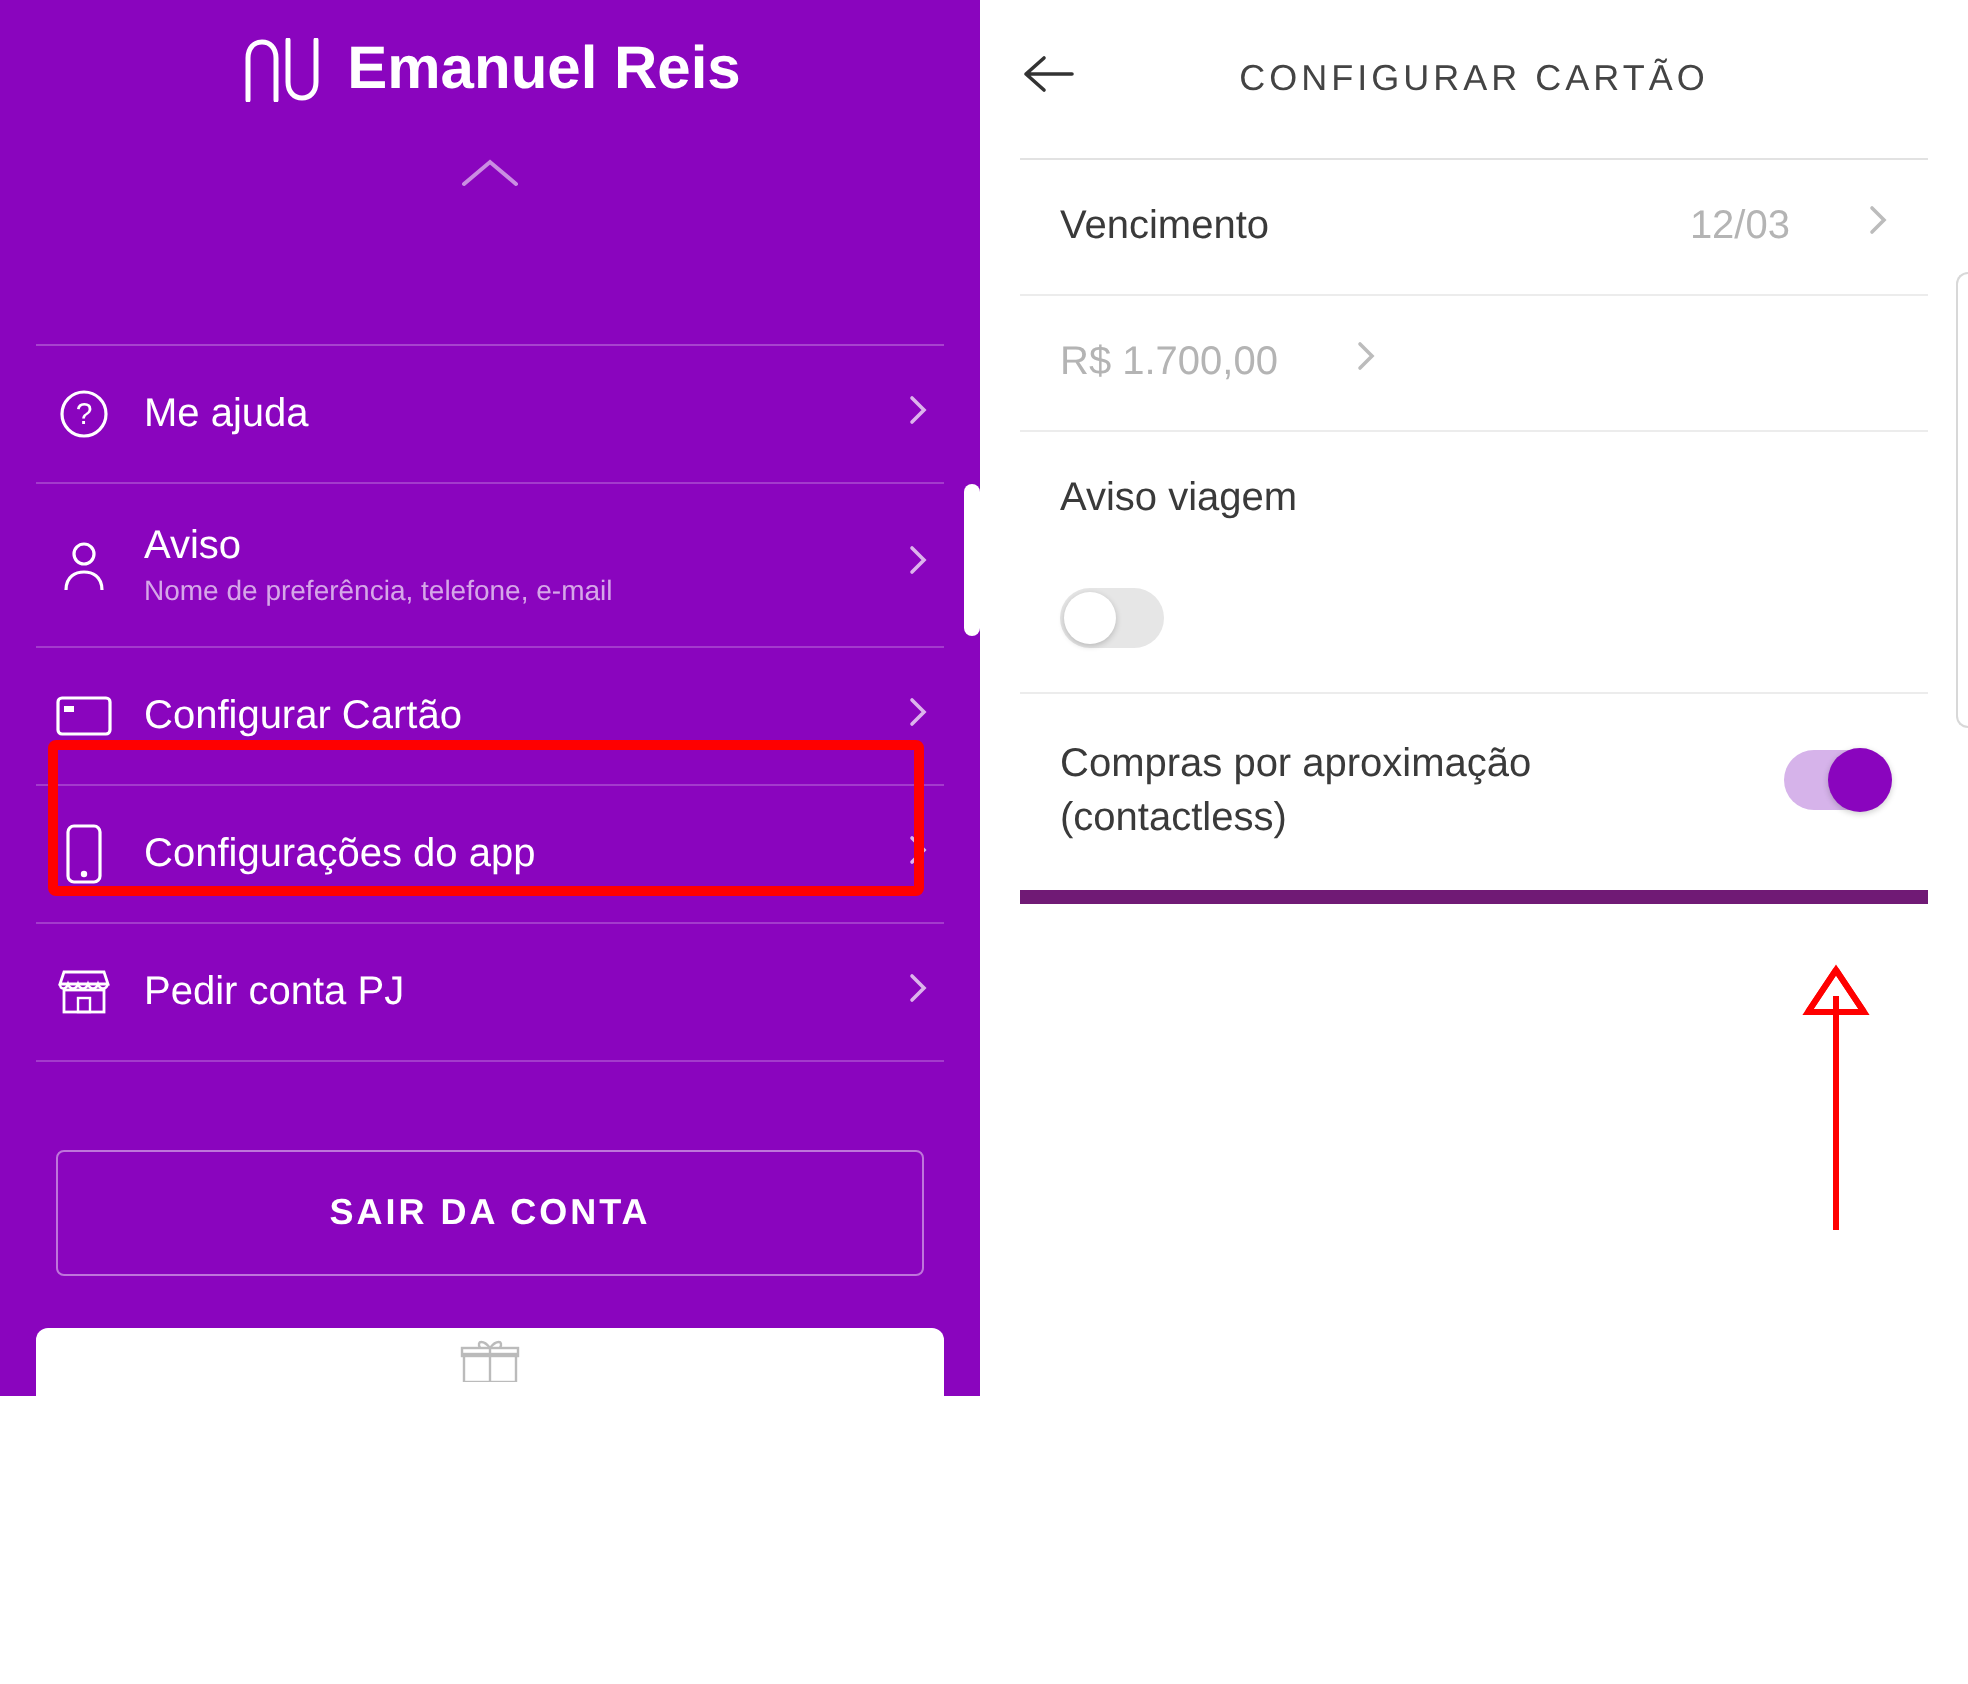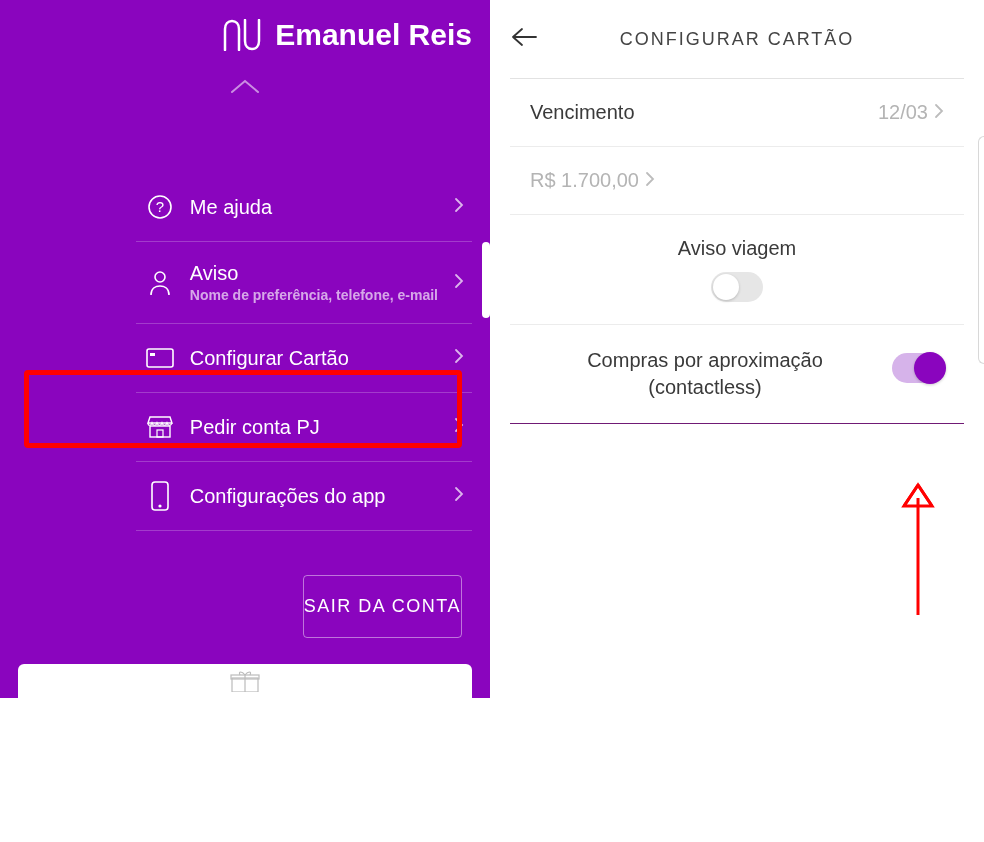--- a/index.html
+++ b/index.html
@@ -13,21 +13,20 @@
     
     .panel-left {
       width: 490px;
       height: 698px;
       background: linear-gradient(180deg, #8A05BE 0%, #8A05BE 100%);
       color: #fff;
       position: relative;
       padding: 0 18px;
       display: flex;
       flex-direction: column;
-      align-items: flex-end;
     }
     .header {
       display: flex;
       align-items: center;
       justify-content: center;
       padding-top: 18px;
       gap: 12px;
     }
     .logo-wrap {
       display: flex;
@@ -75,21 +74,21 @@
       gap: 2px;
     }
     .menu-item .label {
       font-size: 20px;
       font-weight: 300;
       color: #fff;
     }
     .menu-item .sub {
       font-size: 14px;
       color: rgba(255,255,255,0.65);
-      font-weight: 700;
+      font-weight: 400;
     }
     .menu-item .chev {
       color: rgba(255,255,255,0.7);
     }
     .highlight {
       position: absolute;
       border: 5px solid #ff0000;
       border-radius: 4px;
       left: 24px;
       width: 438px;
@@ -101,21 +100,21 @@
     .signout-btn {
       margin: 44px 10px 0 10px;
       border: 1px solid rgba(255,255,255,0.45);
       border-radius: 4px;
       background: transparent;
       color: #fff;
       font-size: 18px;
       letter-spacing: 1.5px;
       padding: 20px 0;
       cursor: pointer;
-      font-weight: 400;
+      font-weight: 700;
     }
     .scroll-pill {
       position: absolute;
       right: 0px;
       top: 242px;
       width: 8px;
       height: 76px;
       background: #fff;
       border-radius: 6px;
     }
@@ -154,49 +153,48 @@
       color: #444;
       margin-left: -28px;
     }
     .r-hr {
       border: none;
       border-top: 1px solid #e2e2e2;
       margin: 0 20px;
     }
     .setting-row {
       display: flex;
-      align-items: center;
       padding: 22px 20px;
       border-bottom: 1px solid #ececec;
       margin: 0 20px;
-      gap: 6px;
+      gap: 27px;
       cursor: pointer;
     }
     .setting-label {
       flex: 1;
       font-size: 20px;
       color: #3a3a3a;
       font-weight: 300;
     }
     .setting-value {
       font-size: 20px;
       color: #b4b4b4;
       font-weight: 300;
+      margin-right: 12px;
     }
     .chev-r {
       color: #bcbcbc;
     }
     .setting-block {
       padding: 22px 20px;
       margin: 0 20px;
-      border-bottom: 1px solid #701a75;
+      border-bottom: 7px solid #701a75;
       display: flex;
       align-items: flex-start;
       gap: 12px;
-      text-align: center;
     }
     .setting-block .txt {
       flex: 1;
     }
     .setting-block .title {
       font-size: 20px;
       color: #3a3a3a;
       font-weight: 300;
       line-height: 1.35;
     }
@@ -332,46 +330,46 @@
         </span>
       <span class="chev">
         <svg width="10" height="16" viewBox="0 0 10 16">
             <path d="M2 2 L8 8 L2 14" stroke="rgba(255,255,255,0.7)" stroke-width="1.8" fill="none" stroke-linecap="round"></path>
           </svg>
       </span>
     </div>
 
     <div class="menu-item">
       <span class="icon">
+        <svg width="20" height="30" viewBox="0 0 20 30">
+            <rect x="2" y="1" width="16" height="28" rx="3" stroke="#fff" stroke-width="1.6" fill="none"></rect>
+            <circle cx="10" cy="25" r="1.6" fill="#fff"></circle>
+          </svg>
+      </span>
+      <span class="text">
+          <span class="label">Configurações do app</span>
+        </span>
+      <span class="chev">
+        <svg width="10" height="16" viewBox="0 0 10 16">
+            <path d="M2 2 L8 8 L2 14" stroke="rgba(255,255,255,0.7)" stroke-width="1.8" fill="none" stroke-linecap="round"></path>
+          </svg>
+      </span>
+    </div>
+
+    <div class="menu-item">
+      <span class="icon">
         <svg width="28" height="24" viewBox="0 0 28 24">
             <path d="M2 8 L4 2 L24 2 L26 8 Z" stroke="#fff" stroke-width="1.4" fill="none"></path>
             <path d="M2 8 C2 11 5 11 6 8 C7 11 10 11 11 8 C12 11 15 11 16 8 C17 11 20 11 21 8 C22 11 25 11 26 8" stroke="#fff" stroke-width="1.2" fill="none"></path>
             <rect x="4" y="11" width="20" height="11" stroke="#fff" stroke-width="1.4" fill="none"></rect>
             <rect x="11" y="15" width="6" height="7" stroke="#fff" stroke-width="1.2" fill="none"></rect>
           </svg>
       </span>
       <span class="text">
           <span class="label">Pedir conta PJ</span>
-        </span>
-      <span class="chev">
-        <svg width="10" height="16" viewBox="0 0 10 16">
-            <path d="M2 2 L8 8 L2 14" stroke="rgba(255,255,255,0.7)" stroke-width="1.8" fill="none" stroke-linecap="round"></path>
-          </svg>
-      </span>
-    </div>
-
-    <div class="menu-item">
-      <span class="icon">
-        <svg width="20" height="30" viewBox="0 0 20 30">
-            <rect x="2" y="1" width="16" height="28" rx="3" stroke="#fff" stroke-width="1.6" fill="none"></rect>
-            <circle cx="10" cy="25" r="1.6" fill="#fff"></circle>
-          </svg>
-      </span>
-      <span class="text">
-          <span class="label">Configurações do app</span>
         </span>
       <span class="chev">
         <svg width="10" height="16" viewBox="0 0 10 16">
             <path d="M2 2 L8 8 L2 14" stroke="rgba(255,255,255,0.7)" stroke-width="1.8" fill="none" stroke-linecap="round"></path>
           </svg>
       </span>
     </div>
 
   </div>
 

